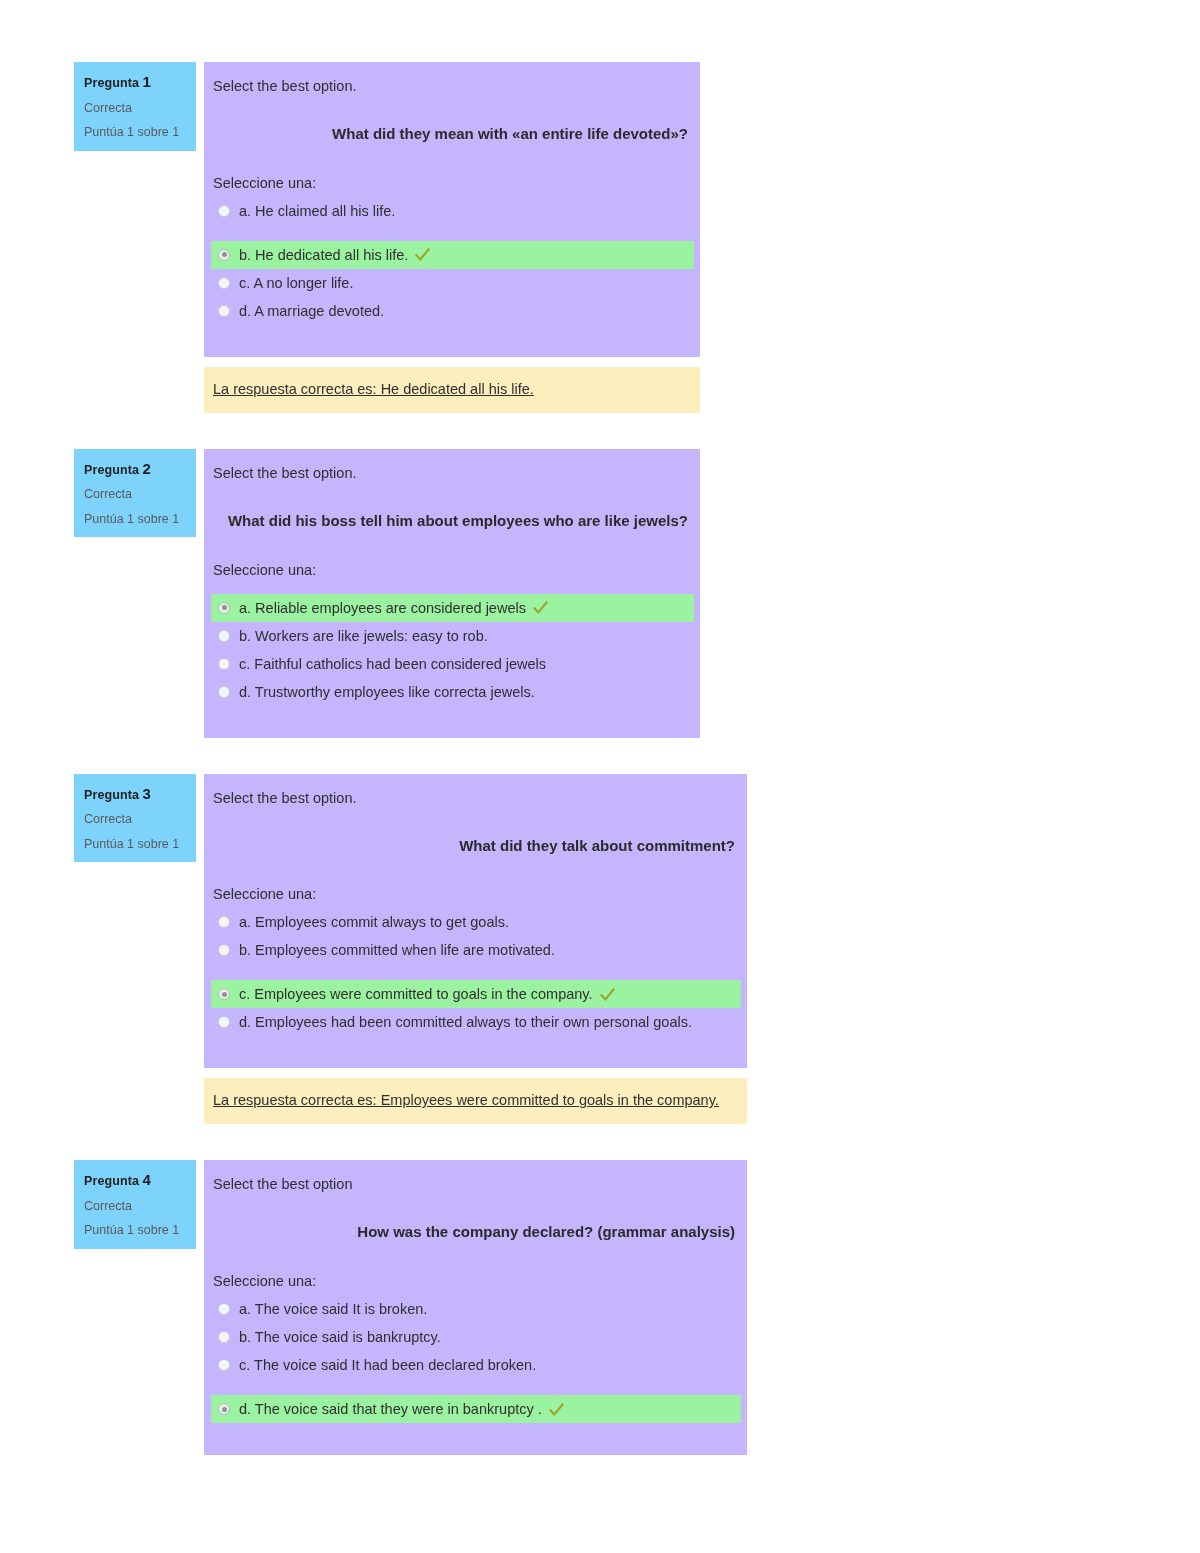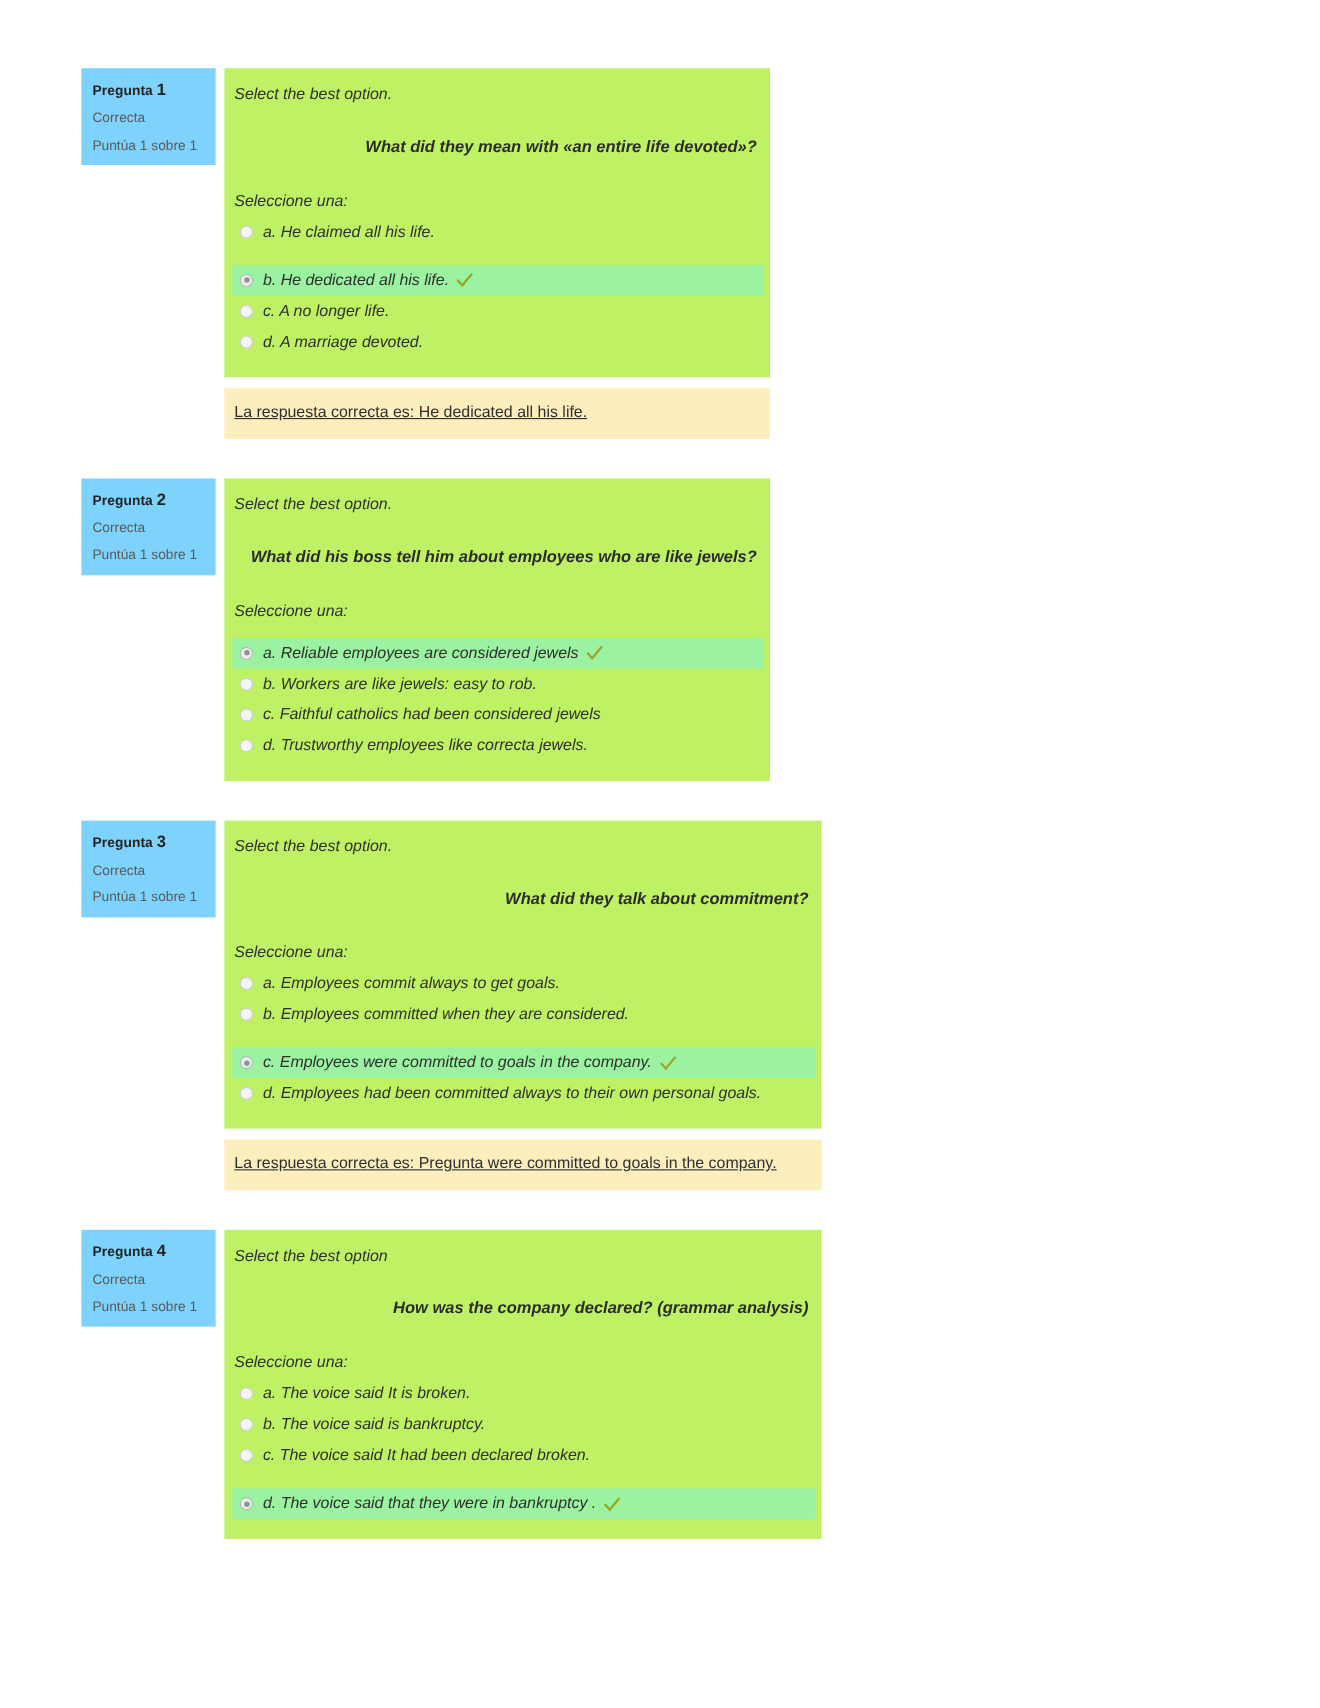--- a/index.html
+++ b/index.html
@@ -65,23 +65,22 @@
 
   
   .qcontent {
     margin-left: 8px;
     flex: 0 0 auto;
   }
   .qcontent.narrow { width: 496px; }
   .qcontent.wide   { width: 543px; }
 
   .qbody {
-    background: #bef264;
-    padding: 14px 0 18px 0;
-    font-style: italic;
+    background: #c4b5fd;
+    padding: 14px 0 32px 0;
   }
   .qtext-intro {
     font-size: 14.5px;
     line-height: 1.45;
     color: #2f2f2f;
     padding: 0 12px 0 9px;
     margin: 0 0 26px 0;
   }
   .qtext-main {
     font-size: 15px;
@@ -256,38 +255,38 @@
           <p class="qtext-intro">Select the best option.</p>
           <p class="qtext-main">What did they talk about commitment?</p>
           <p class="prompt">Seleccione una:</p>
           <ul class="answers">
             <li class="answer">
               <span class="radio"></span>
               <span class="answer-text">a. Employees commit always to get goals.</span>
             </li>
             <li class="answer">
               <span class="radio"></span>
-              <span class="answer-text">b. Employees committed when they are considered.</span>
+              <span class="answer-text">b. Employees committed when life are motivated.</span>
             </li>
             <li class="answer correct">
               <span class="radio"></span>
               <span class="answer-text">c. Employees were committed to goals in the company.</span>
               <span class="tick">
                 <svg width="15" height="15" viewBox="0 0 15 15" aria-hidden="true">
                   <path d="M1.5 7.2 L5.3 11.4 L13.5 1.6" fill="none" stroke="#9aa52a" stroke-width="2.1" stroke-linecap="square"></path>
                 </svg>
               </span>
             </li>
             <li class="answer">
               <span class="radio"></span>
               <span class="answer-text">d. Employees had been committed always to their own personal goals.</span>
             </li>
           </ul>
         </div>
-        <div class="feedback">La respuesta correcta es: Pregunta were committed to goals in the company.</div>
+        <div class="feedback">La respuesta correcta es: Employees were committed to goals in the company.</div>
       </div>
     </div>
     <div class="question">
       <div class="qinfo">
         <div class="qinfo-title"><span>Pregunta</span> <span class="qnum">4</span></div>
         <div class="qinfo-state">Correcta</div>
         <div class="qinfo-grade">Puntúa 1 sobre 1</div>
       </div>
       <div class="qcontent wide">
         <div class="qbody">

